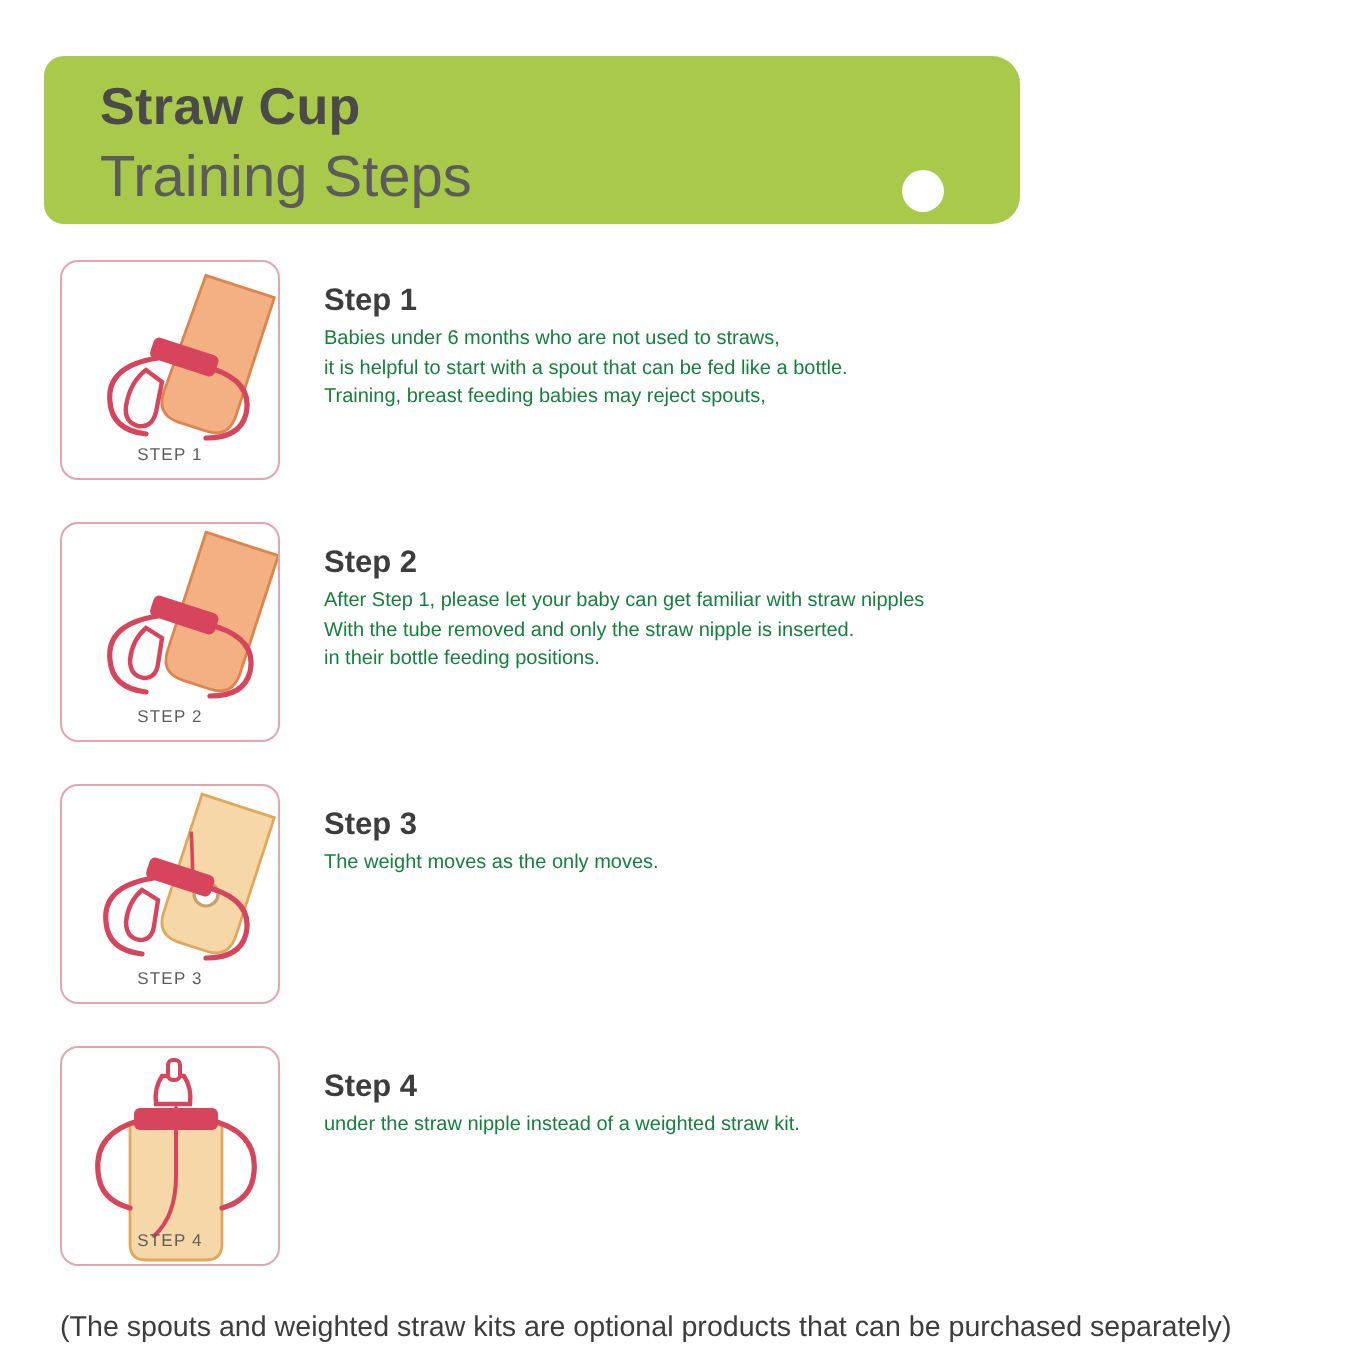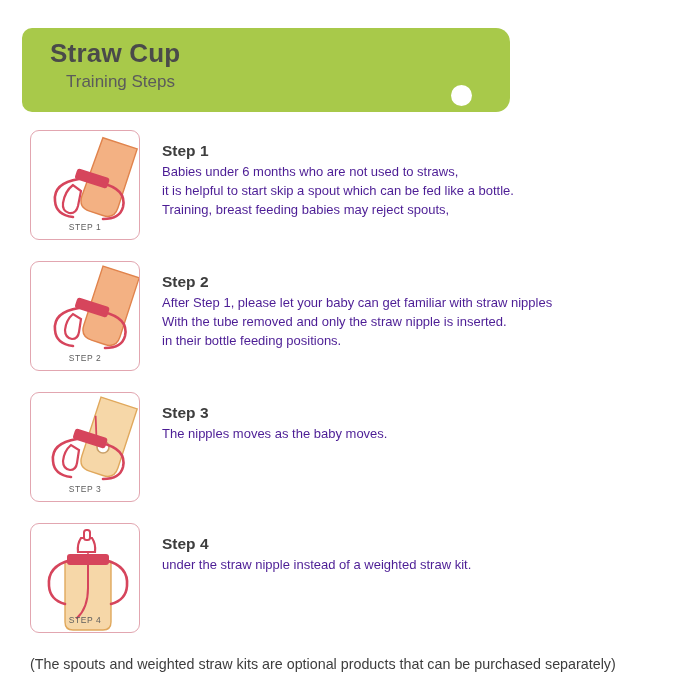--- a/index.html
+++ b/index.html
@@ -37,25 +37,25 @@
   }
   .header-title {
     font-size: 26px;
     font-weight: bold;
     color: #4a4a4a;
     letter-spacing: 0.2px;
     line-height: 1.2;
     margin: 0;
   }
   .header-sub {
-    font-size: 17px;
+    font-size: 29px;
     font-weight: normal;
     color: #5b5b5b;
     line-height: 1.25;
-    margin: 2px 0 0 16px;
+    margin: 2px 0 0 0;
   }
   .header-dot {
     position: absolute;
     right: 38px;
     top: 57px;
     width: 21px;
     height: 21px;
     border-radius: 50%;
     background: #ffffff;
   }
@@ -104,22 +104,22 @@
     margin-left: 22px;
     padding-top: 12px;
   }
   .step-title {
     font-size: 15.5px;
     font-weight: bold;
     color: #3d3d3d;
     margin: 0 0 3px 0;
   }
   .step-line {
-    font-size: 13px;
-    color: #4c1d95;
+    font-size: 10px;
+    color: #15803d;
     line-height: 1.45;
     margin: 0;
     white-space: nowrap;
   }
 
   
   .footnote {
     position: absolute;
     left: 30px;
     top: 656px;
@@ -152,21 +152,21 @@
           <path d="M42 54 Q34 60 32 72 Q31 80 38 82 Q45 83 47 75 L50 60 Z" fill="#ffffff" stroke="#d6455c" stroke-width="2.2"></path>
 
           <path d="M48 48 Q22 52 24 70 Q25 84 42 86" fill="none" stroke="#d6455c" stroke-width="2.6" stroke-linecap="round"></path>
           <path d="M70 52 Q96 58 92 76 Q89 88 72 88" fill="none" stroke="#d6455c" stroke-width="2.6" stroke-linecap="round"></path>
         </svg>
         <div class="thumb-label">STEP 1</div>
       </div>
       <div class="step-body">
         <div class="step-title">Step 1</div>
         <div class="step-line">Babies under 6 months who are not used to straws,</div>
-        <div class="step-line">it is helpful to start skip a spout which can be fed like a bottle.</div>
+        <div class="step-line">it is helpful to start with a spout that can be fed like a bottle.</div>
         <div class="step-line">Training, breast feeding babies may reject spouts,</div>
       </div>
     </div>
 
     <div class="step-row">
       <div class="thumb">
         <svg width="110" height="110" viewBox="0 0 110 110">
           <path d="M60 6 L98 6 L98 68 Q98 80 86 80 L72 80 Q60 80 60 68 Z" fill="#f3b183" stroke="#e0834c" stroke-width="1.4" transform="rotate(18 72 43)"></path>
           <rect x="44" y="40" width="34" height="11" rx="3" fill="#d6455c" transform="rotate(18 61 46)"></rect>
 
@@ -193,21 +193,21 @@
           <circle cx="72" cy="54" r="6" fill="#ffffff" stroke="#c9a06a" stroke-width="1.6"></circle>
           <rect x="42" y="40" width="34" height="11" rx="3" fill="#d6455c" transform="rotate(18 59 46)"></rect>
           <path d="M40 52 Q33 58 32 68 Q32 76 39 77 Q45 77 46 70 L48 57 Z" fill="#ffffff" stroke="#d6455c" stroke-width="2.2"></path>
           <path d="M46 46 Q20 50 22 68 Q23 82 40 84" fill="none" stroke="#d6455c" stroke-width="2.6" stroke-linecap="round"></path>
           <path d="M70 50 Q96 56 92 74 Q89 86 72 86" fill="none" stroke="#d6455c" stroke-width="2.6" stroke-linecap="round"></path>
         </svg>
         <div class="thumb-label">STEP 3</div>
       </div>
       <div class="step-body">
         <div class="step-title">Step 3</div>
-        <div class="step-line">The nipples moves as the baby moves.</div>
+        <div class="step-line">The weight moves as the only moves.</div>
       </div>
     </div>
 
     <div class="step-row">
       <div class="thumb">
         <svg width="110" height="110" viewBox="0 0 110 110">
 
           <path d="M34 38 L80 38 L80 98 Q80 106 72 106 L42 106 Q34 106 34 98 Z" fill="#f6d7a8" stroke="#e0a85c" stroke-width="1.4"></path>
 
           <rect x="36" y="30" width="42" height="11" rx="3" fill="#d6455c"></rect>

